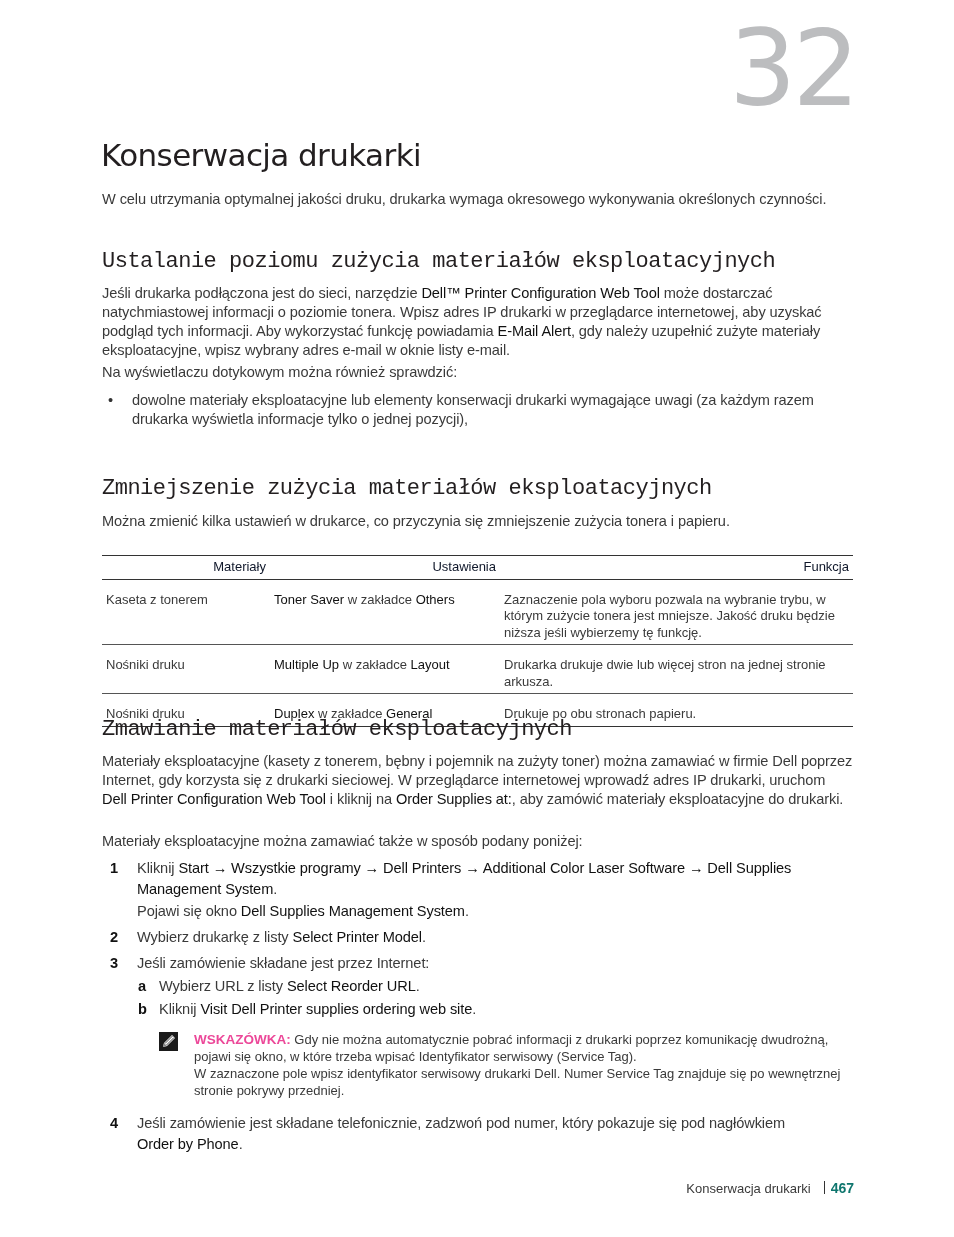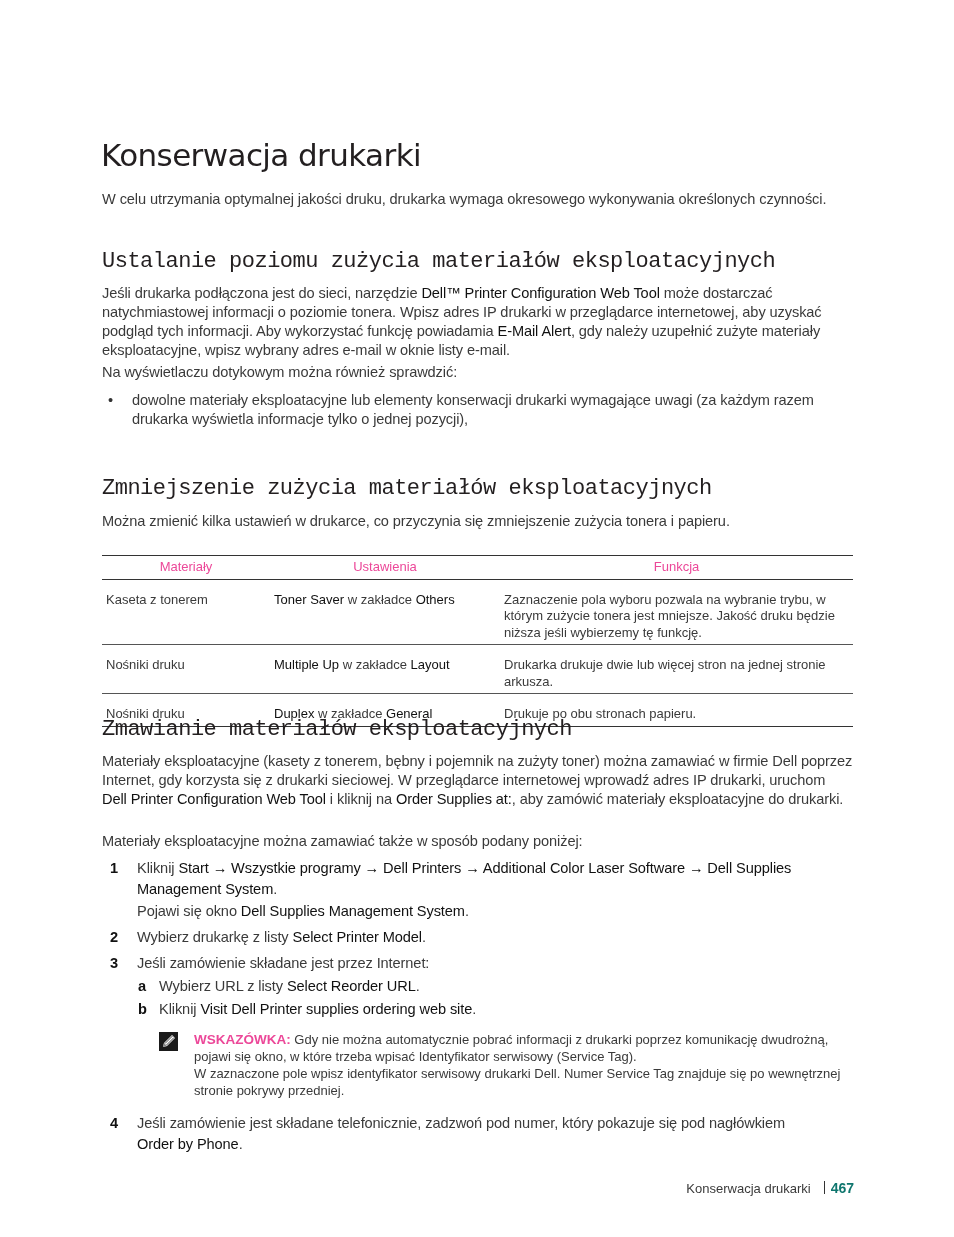--- a/index.html
+++ b/index.html
@@ -30,21 +30,21 @@
       letter-spacing: -0.1px;
     }
     b, .b { font-weight: normal; color: #111; }
     .bul { position: relative; padding-left: 30px; }
     .bul::before { content: "•"; position: absolute; left: 6px; top: 0; color: #333; }
     table.supplies {
       border-collapse: collapse; width: 751px;
       font-size: 13px; line-height: 16.5px; color: #3a3a3a;
     }
     table.supplies th {
-      text-align: center; font-weight: normal; color: #ec4899;
+      text-align: right; font-weight: normal; color: #0f172a;
       padding: 3px 4px 3px 4px; border-top: 1.5px solid #333; border-bottom: 1.5px solid #333;
     }
     table.supplies td {
       vertical-align: top; padding: 12px 4px 3px 4px; border-bottom: 1px solid #555;
     }
     table.supplies tr:last-child td { border-bottom: 1.5px solid #333; }
     .step { position: relative; padding-left: 35px; }
     .step .num { position: absolute; left: 8px; top: 0; color: #111; font-weight: bold; font-size: 14.6px; }
     .sub { position: relative; padding-left: 57px; }
     .sub .num { position: absolute; left: 36px; top: 0; color: #111; font-weight: bold; }
@@ -56,20 +56,21 @@
       font-size: 13px; color: #3a3a3a;
     }
     .footer .sep { display: inline-block; width: 1px; height: 13px; background: #333; margin: 0 6px 0 13px; vertical-align: -1px; }
     .footer .pg { font-weight: bold; color: #0f766e; font-size: 14px; }
   </style>
 </head>
 <body>
 
 <div class="page">
 
+  <div class="chapter-num">32</div>
 
   <h1 class="title">Konserwacja drukarki</h1>
 
   <p class="body abs" style="top:190px;">W celu utrzymania optymalnej jakości druku, drukarka wymaga okresowego wykonywania określonych czynności.</p>
 
   <h2 class="sec abs" style="top:249px;">Ustalanie poziomu zużycia materiałów eksploatacyjnych</h2>
 
   <p class="body abs" style="top:284px;">
     <span>Jeśli drukarka podłączona jest do sieci, narzędzie </span><b>Dell™ Printer Configuration Web Tool</b><span> może dostarczać natychmiastowej informacji o poziomie tonera. Wpisz adres IP drukarki w przeglądarce internetowej, aby uzyskać podgląd tych informacji. Aby wykorzystać funkcję powiadamia </span><b>E-Mail Alert</b><span>, gdy należy uzupełnić zużyte materiały eksploatacyjne, wpisz wybrany adres e-mail w oknie listy e-mail.</span>
   </p>

